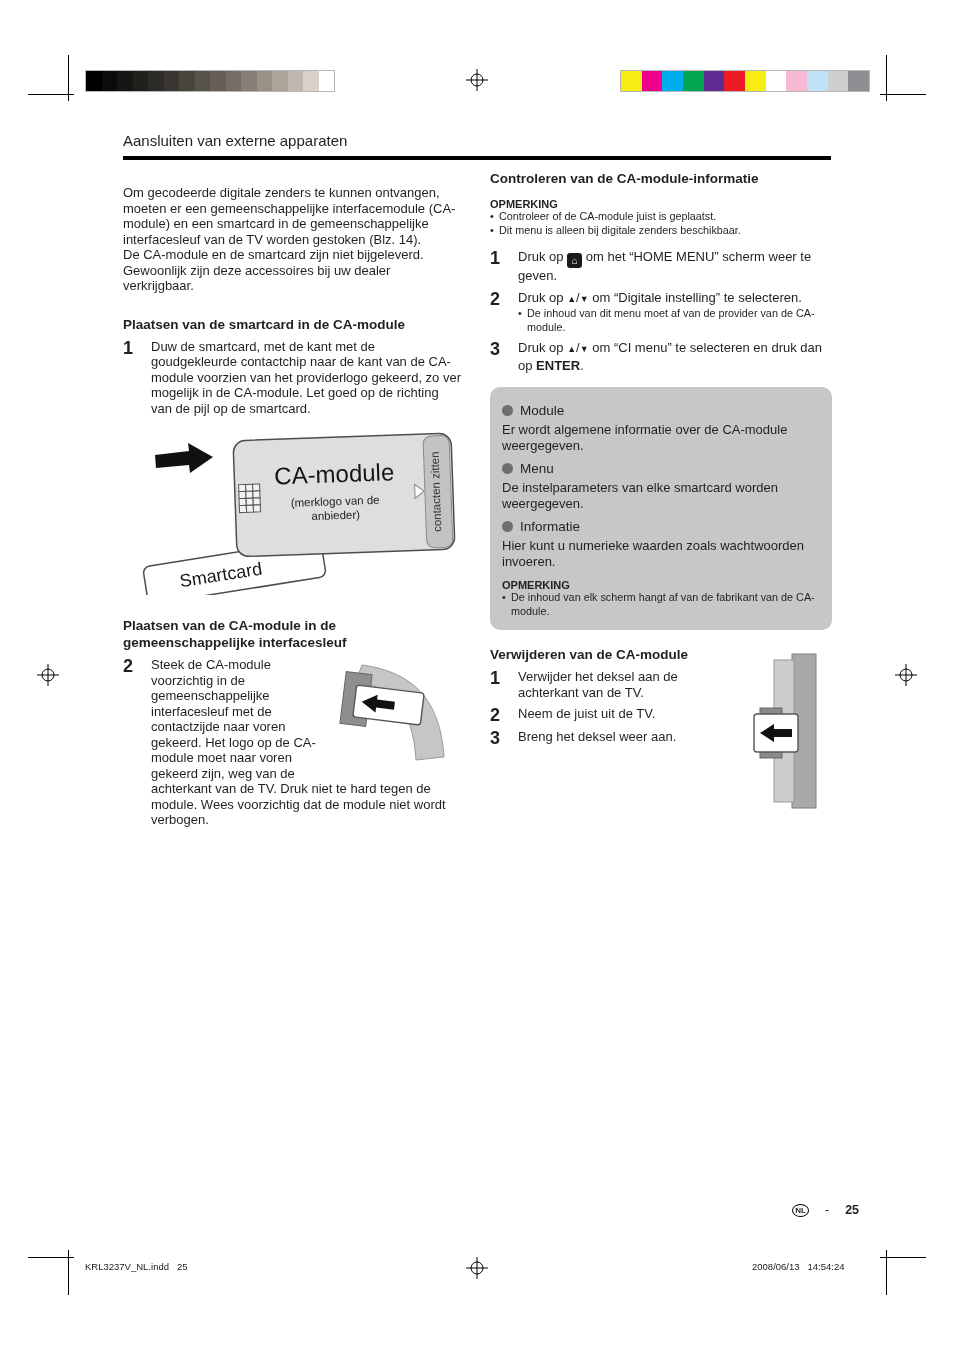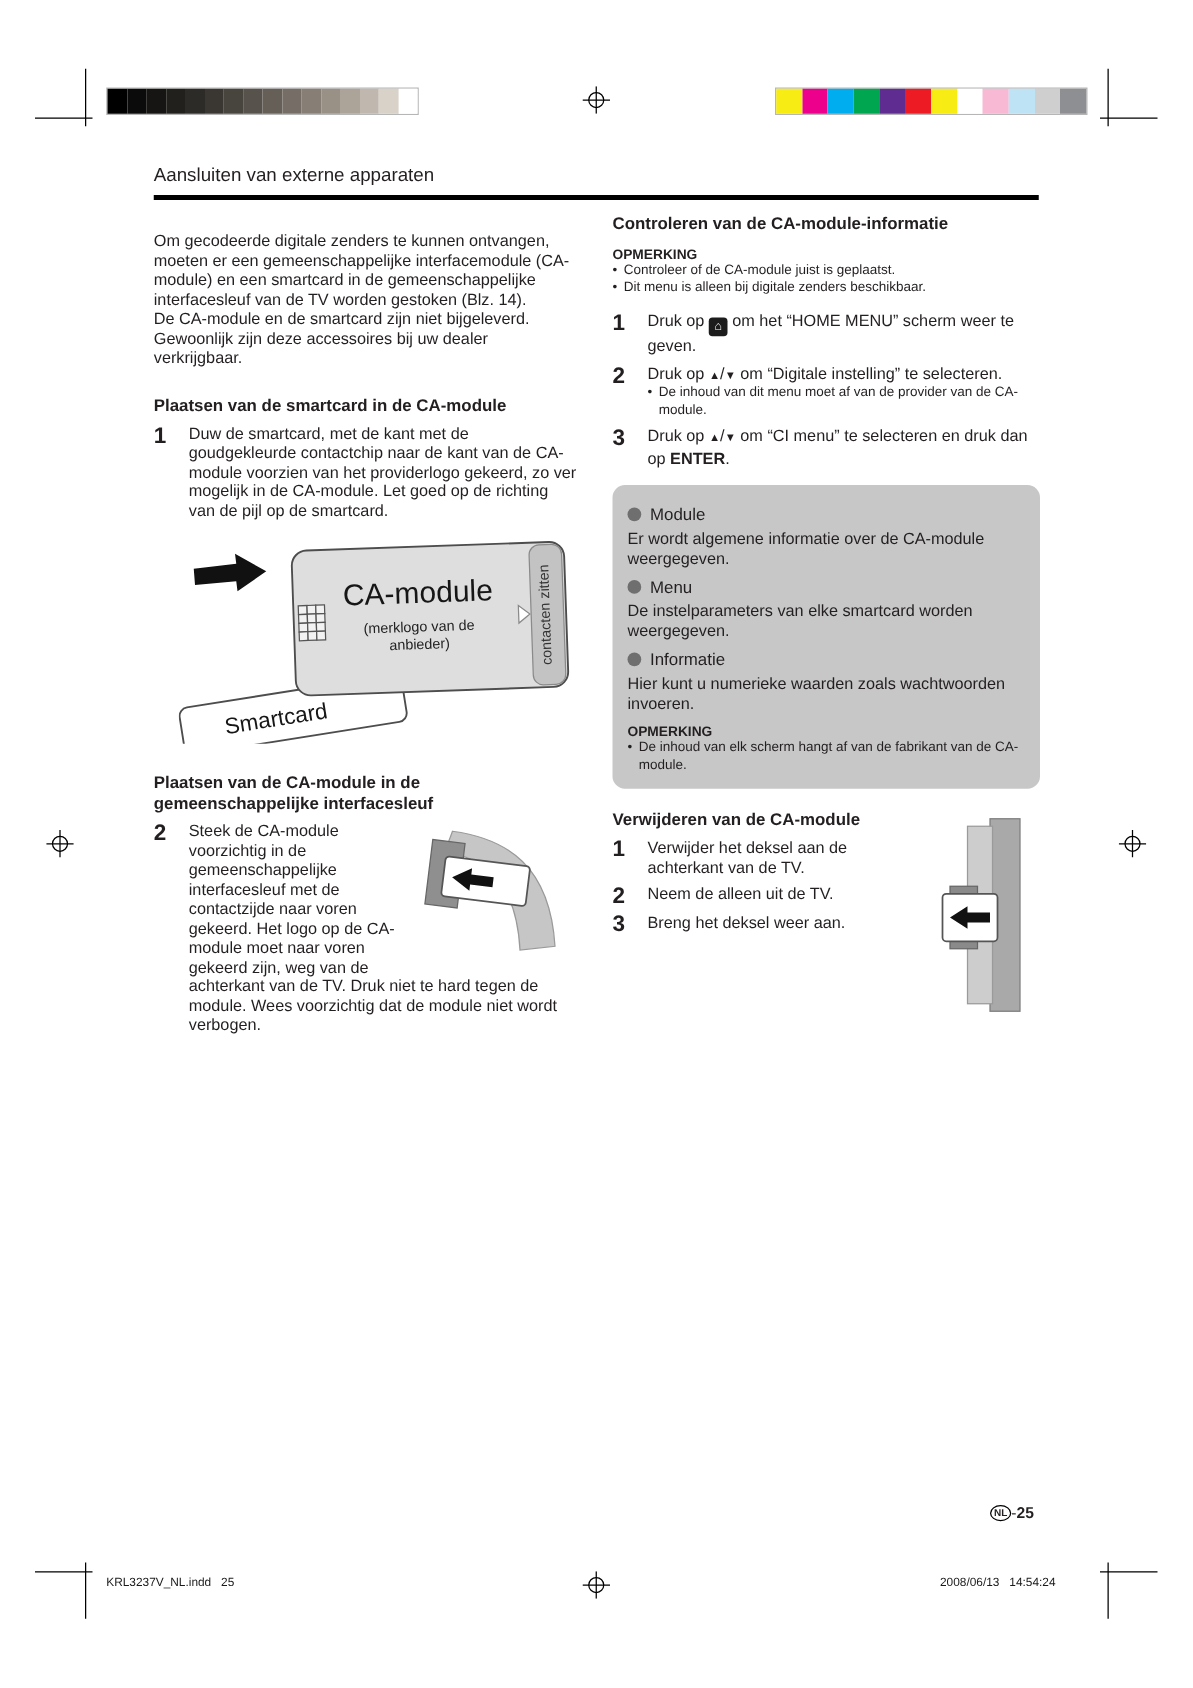--- a/index.html
+++ b/index.html
@@ -32,21 +32,21 @@
   .key{display:inline-block;min-width:15px;height:15px;background:#1c1c1c;color:#fff;border-radius:3px;font-size:10px;line-height:15px;text-align:center;vertical-align:-3px;padding:0 1px}
   .tri{font-size:9px}
   .infobox{margin-top:14px;background:#c7c7c7;border-radius:10px;padding:10px 12px 12px}
   .ib-title-row{display:flex;align-items:center;gap:7px;margin-top:6px}
   .dot{width:11px;height:11px;border-radius:50%;background:#6f6f6f;flex:none}
   .ib-title{font-size:13.5px;font-weight:normal}
   .ib-body{font-size:13px;line-height:15.5px;margin:4px 0 8px}
   .remove-wrap{position:relative;margin-top:16px}
   .fig3{position:absolute;right:2px;top:6px}
   .rsteps{padding-right:92px}
-  .pageno{position:absolute;left:792px;top:1203px;display:flex;align-items:center;gap:0;font-size:12.5px}
+  .pageno{position:absolute;left:792px;top:1203px;display:flex;align-items:center;gap:16px;font-size:12.5px}
   .langbadge{border:1.2px solid #000;border-radius:50%;font-size:8px;font-weight:bold;width:17px;height:13px;line-height:12px;text-align:center}
   .pn-num{font-weight:bold}
   .footer-text{position:absolute;font-size:9.5px;white-space:pre;color:#1a1a1a}
 </style>
 </head>
 <body>
 
 <div>
 
   <div class="cropmark v" style="left:68px;top:55px;height:46px"></div>
@@ -255,21 +255,21 @@
         <rect x="2" y="62" width="44" height="38" rx="3" fill="#ffffff" stroke="#555" stroke-width="1.4"></rect>
         <polygon points="8,81 22,72 22,77 40,77 40,85 22,85 22,90" fill="#111"></polygon>
       </svg>
       <div class="rsteps">
         <div class="step">
           <div class="step-num">1</div>
           <div class="step-body">Verwijder het deksel aan de achterkant van de TV.</div>
         </div>
         <div class="step">
           <div class="step-num">2</div>
-          <div class="step-body">Neem de alleen uit de TV.</div>
+          <div class="step-body">Neem de juist uit de TV.</div>
         </div>
         <div class="step">
           <div class="step-num">3</div>
           <div class="step-body">Breng het deksel weer aan.</div>
         </div>
       </div>
     </div>
   </div>
 
   <div class="pageno">

